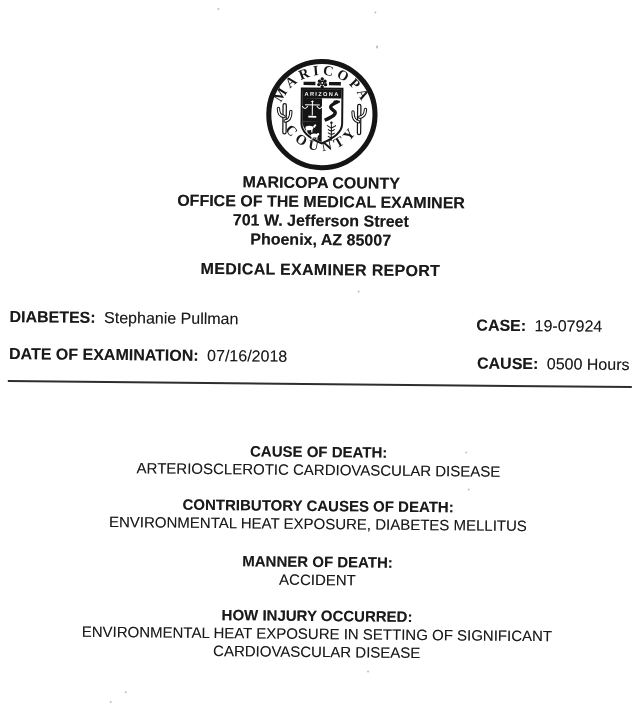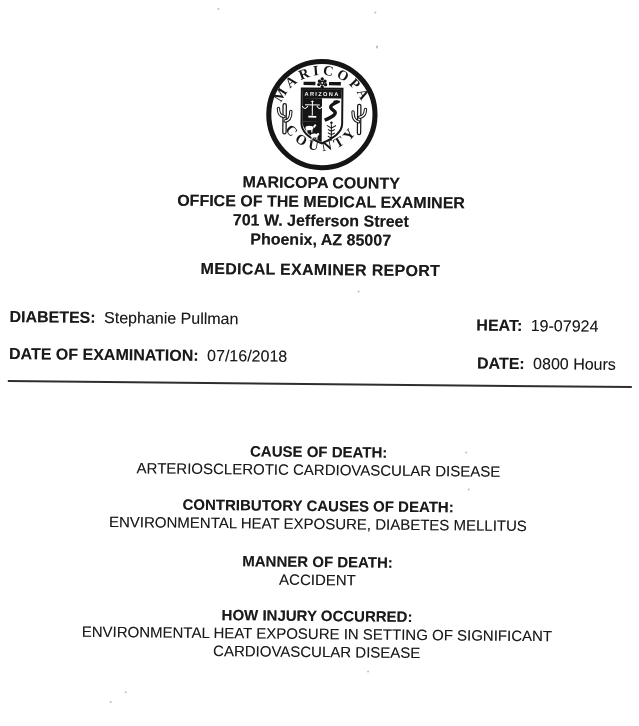--- a/index.html
+++ b/index.html
@@ -142,30 +142,30 @@
       <div>Phoenix, AZ 85007</div>
     </div>
 
     <div class="report-title">MEDICAL EXAMINER REPORT</div>
 
     <div class="meta-row m-dec">
       <span class="lbl">DIABETES:</span>
       <span class="val">Stephanie Pullman</span>
     </div>
     <div class="meta-row m-case">
-      <span class="lbl">HEAT:</span>
+      <span class="lbl">CASE:</span>
       <span class="val">19-07924</span>
     </div>
     <div class="meta-row m-date">
       <span class="lbl">DATE OF EXAMINATION:</span>
       <span class="val">07/16/2018</span>
     </div>
     <div class="meta-row m-time">
-      <span class="lbl">DATE:</span>
-      <span class="val">0800 Hours</span>
+      <span class="lbl">CAUSE:</span>
+      <span class="val">0500 Hours</span>
     </div>
 
     <div class="divider"></div>
 
     <div class="section s1">
       <div class="hd">CAUSE OF DEATH:</div>
       <div>ARTERIOSCLEROTIC CARDIOVASCULAR DISEASE</div>
     </div>
     <div class="section s2">
       <div class="hd">CONTRIBUTORY CAUSES OF DEATH:</div>

